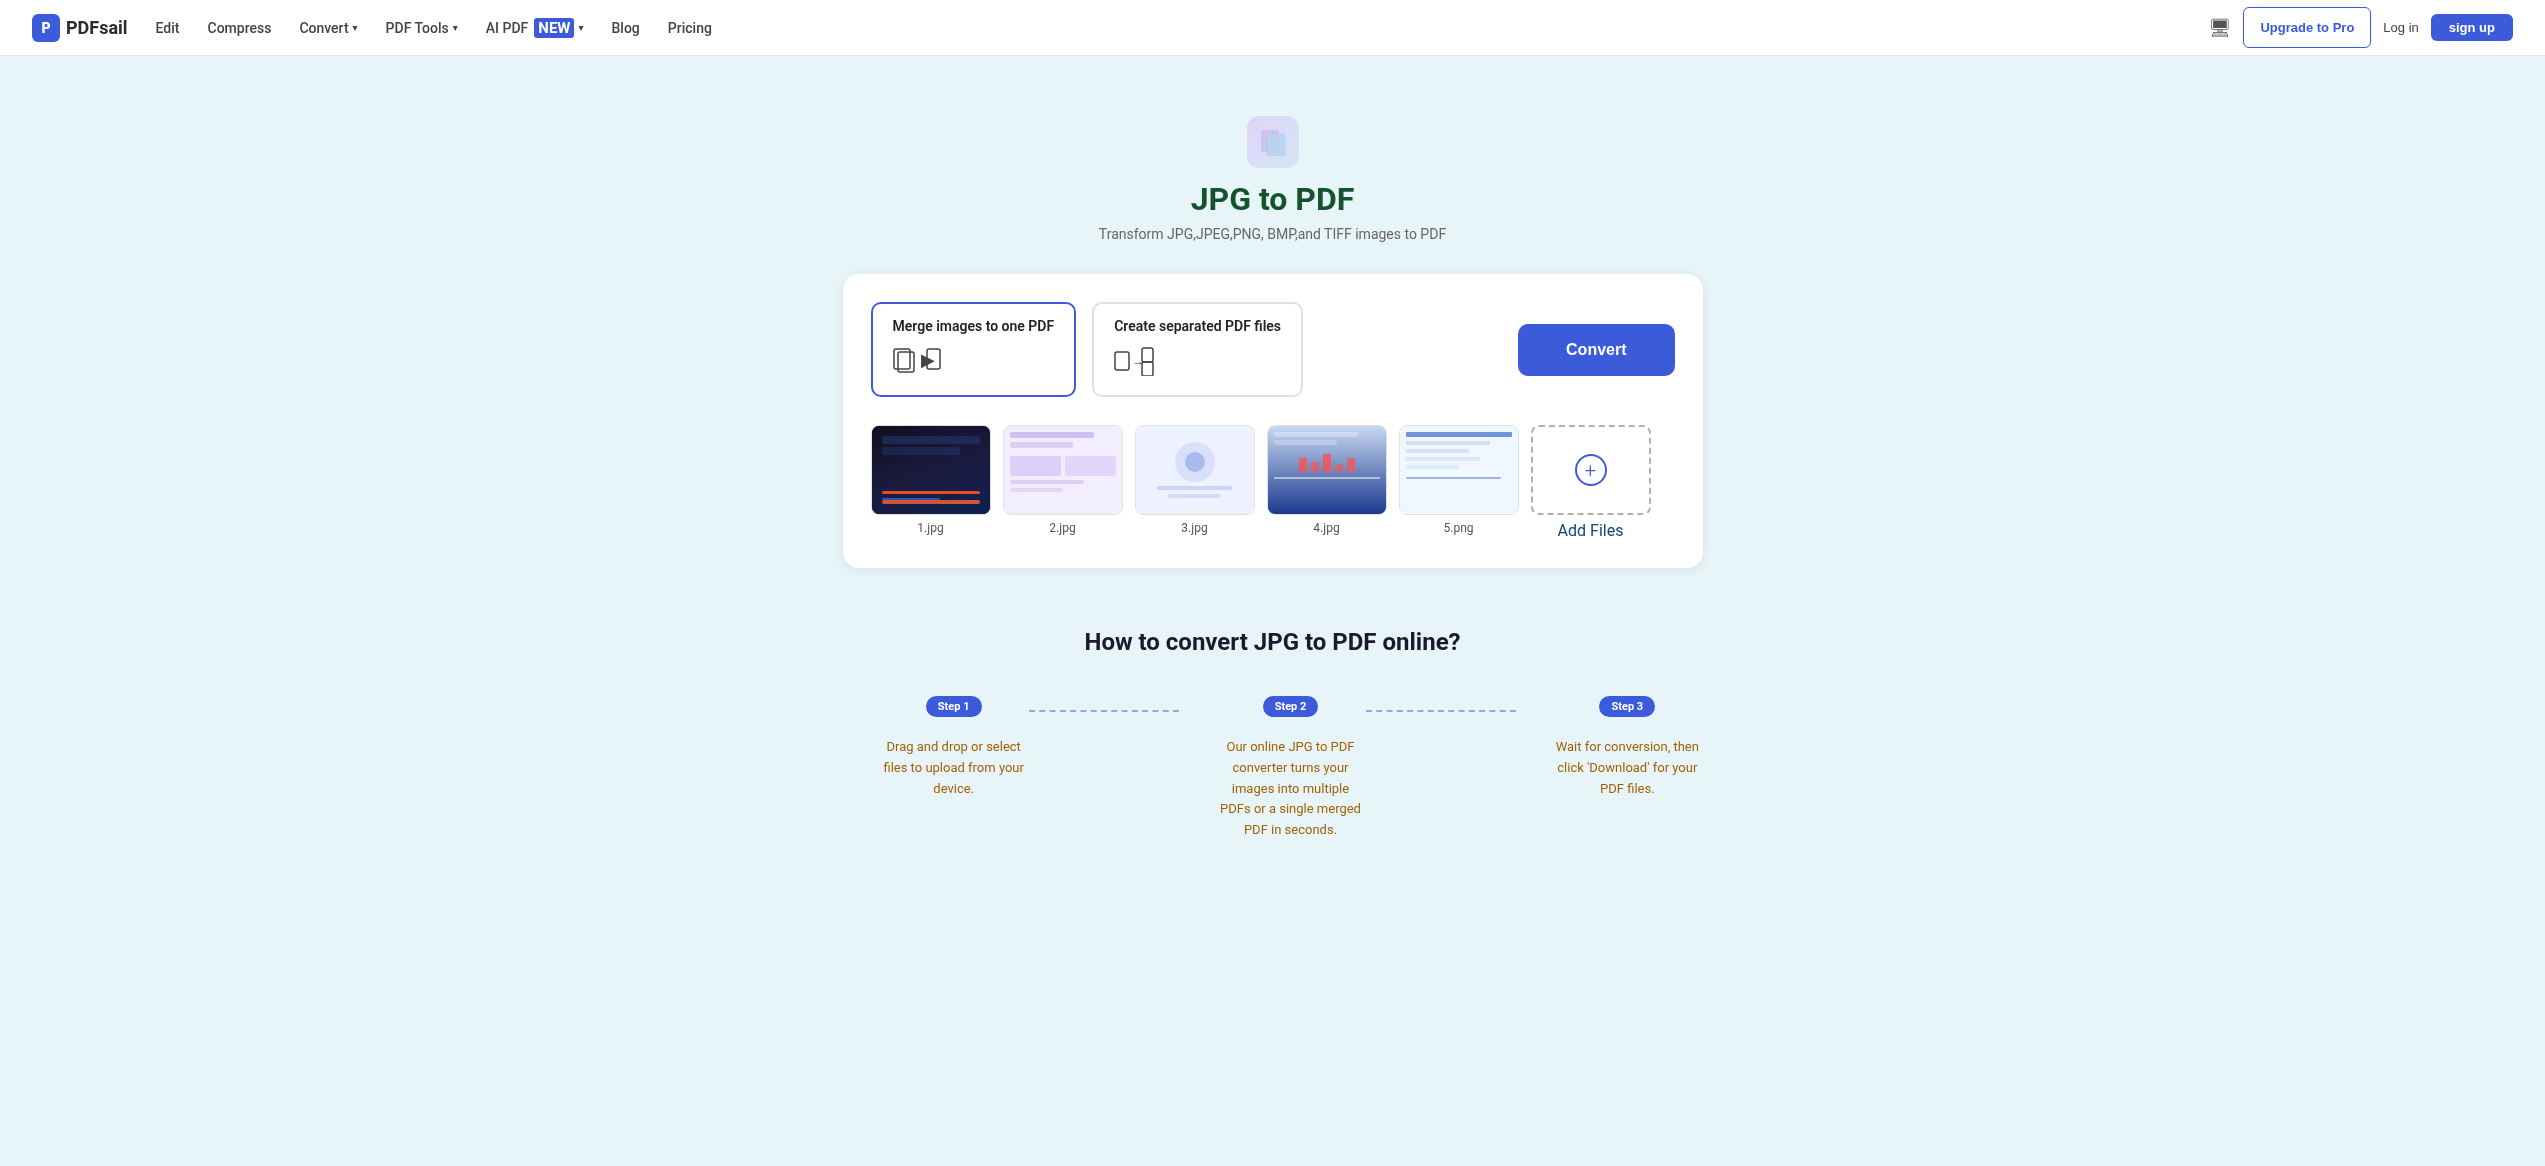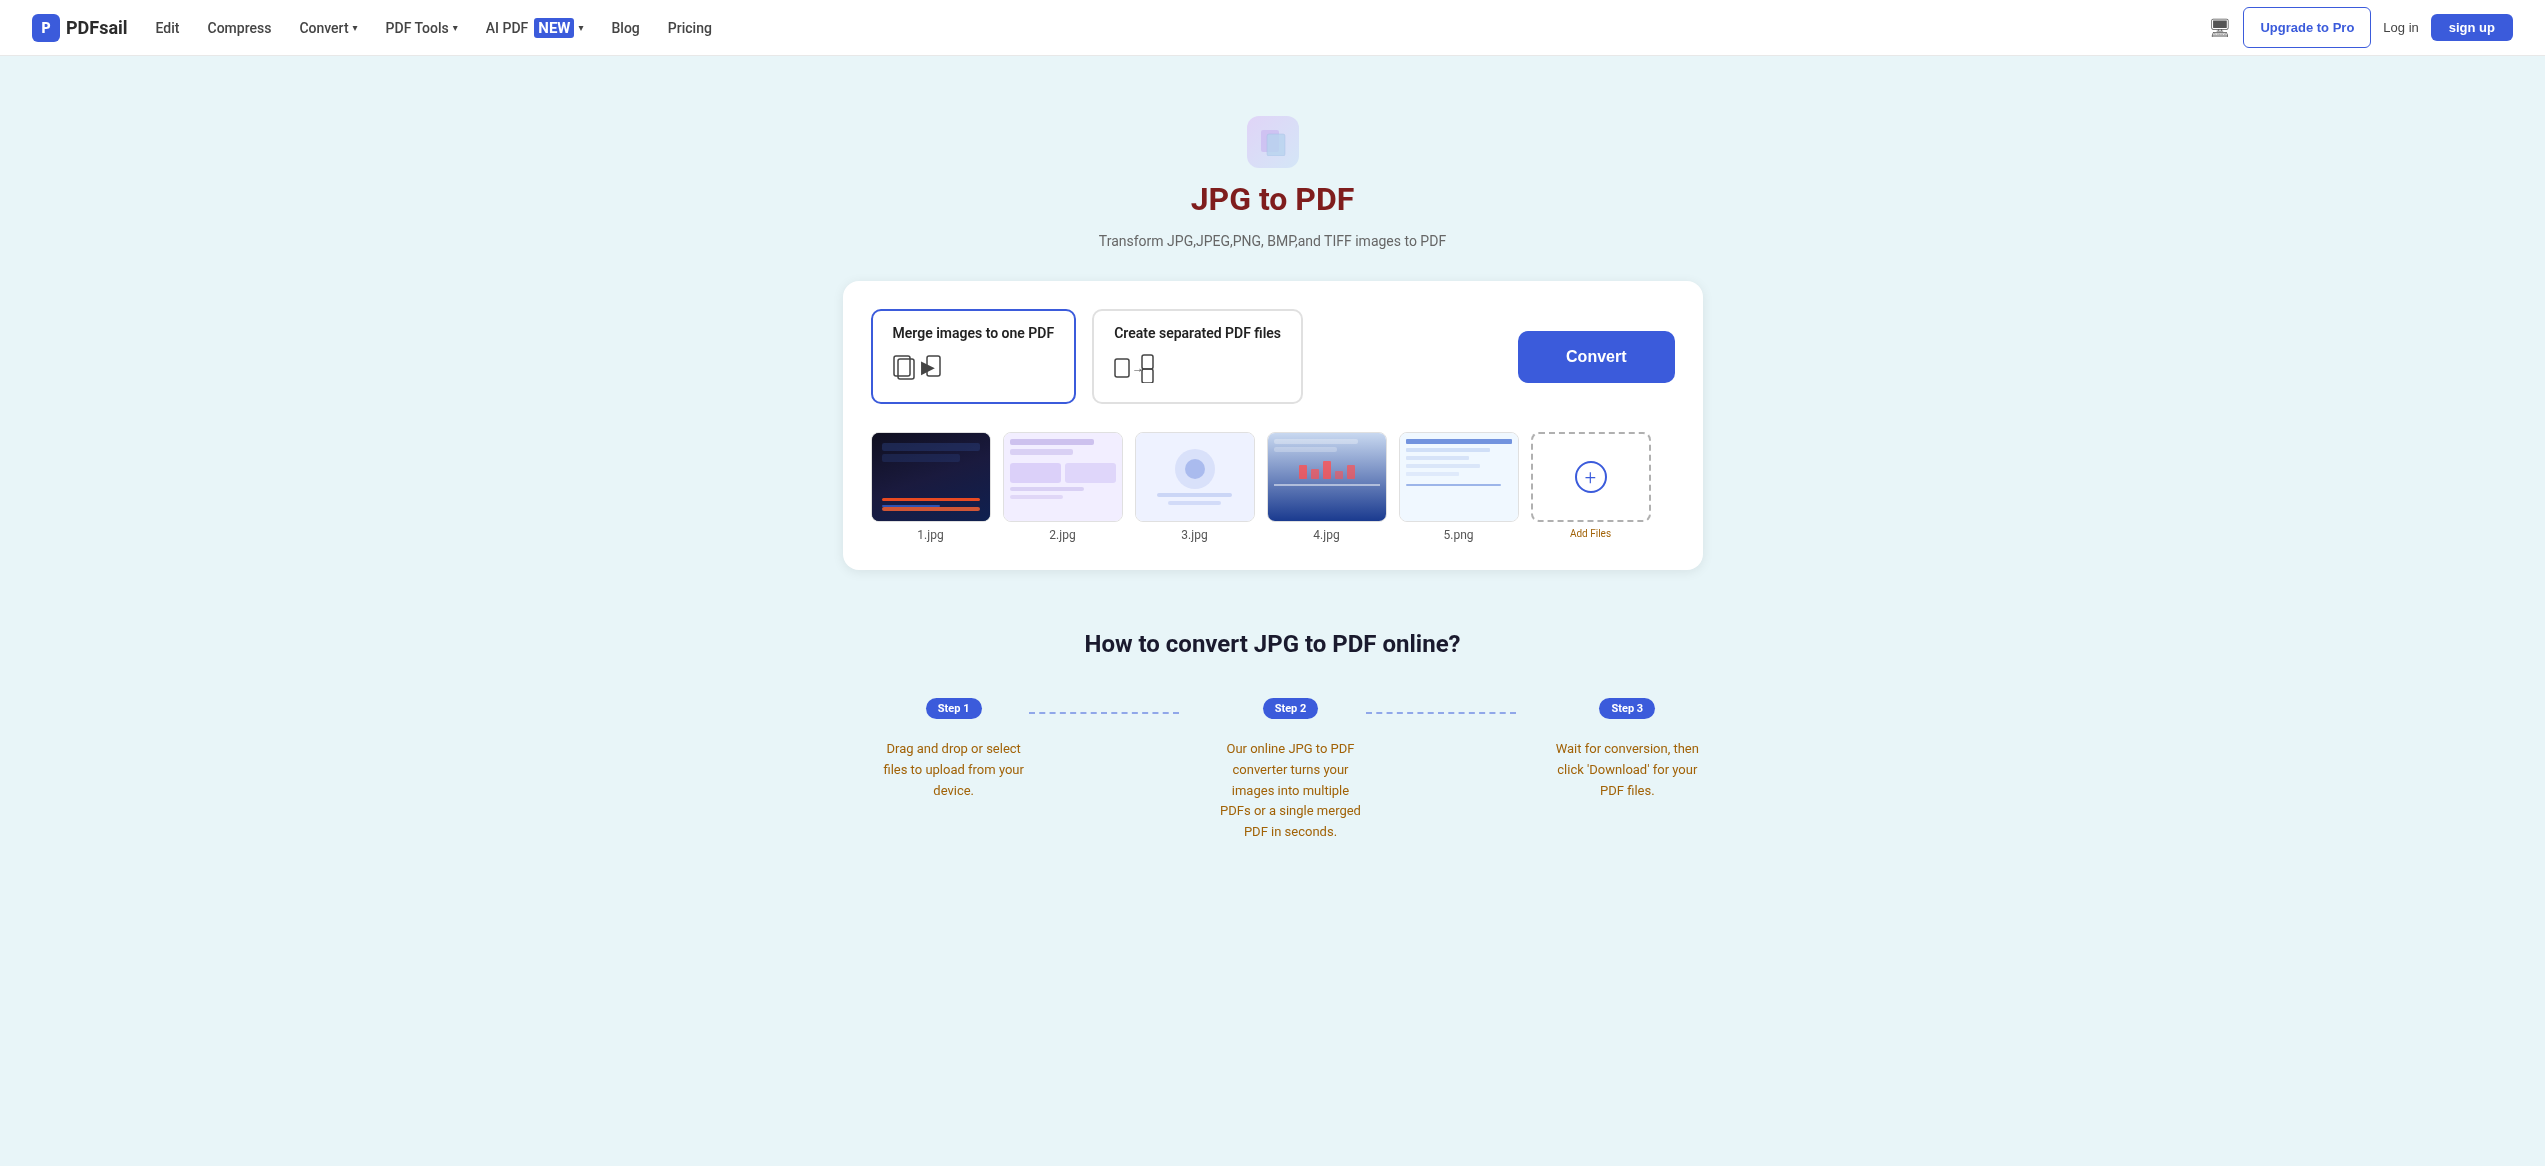--- a/index.html
+++ b/index.html
@@ -127,22 +127,22 @@
       border-radius: 12px;
       display: inline-flex;
       align-items: center;
       justify-content: center;
       margin-bottom: 12px;
       font-size: 24px;
     }
     .page-title {
       font-size: 32px;
       font-weight: 700;
-      color: #7f1d1d;
-      margin-bottom: 15px;
+      color: #14532d;
+      margin-bottom: 8px;
     }
     .page-subtitle {
       font-size: 14px;
       color: #666;
     }
 
     
     .converter-card {
       background: #fff;
       border-radius: 16px;
@@ -274,22 +274,22 @@
       border-radius: 50%;
       border: 2px solid #3b5bdb;
       display: flex;
       align-items: center;
       justify-content: center;
       color: #3b5bdb;
       font-size: 20px;
       font-weight: 300;
     }
     .add-files-label {
-      font-size: 10px;
-      color: #a16207;
+      font-size: 16px;
+      color: #0c4a6e;
       text-align: center;
     }
 
     
     .how-to-section {
       margin-top: 60px;
       text-align: center;
     }
     .how-to-title {
       font-size: 24px;

